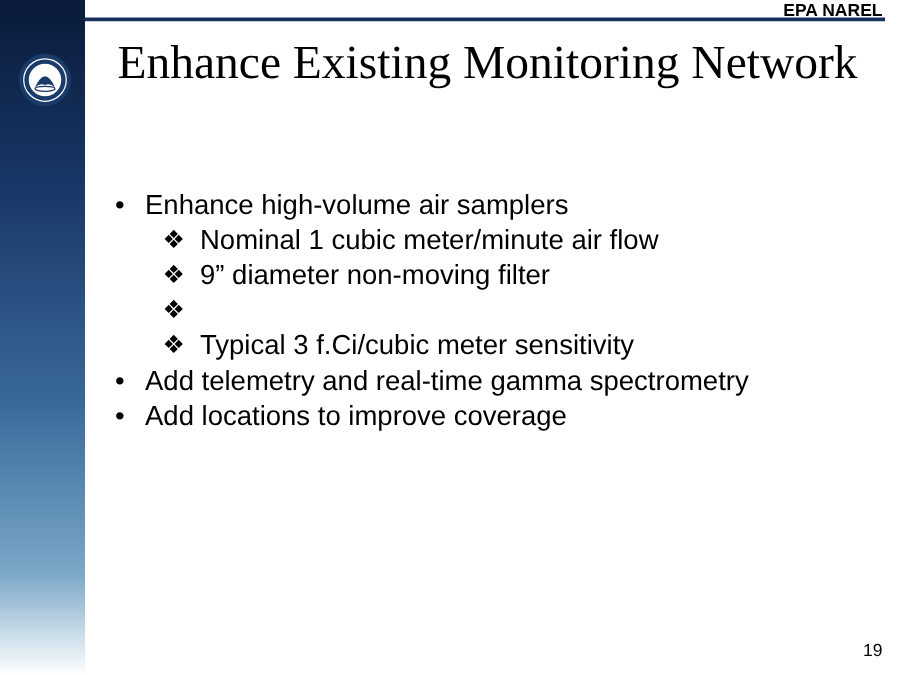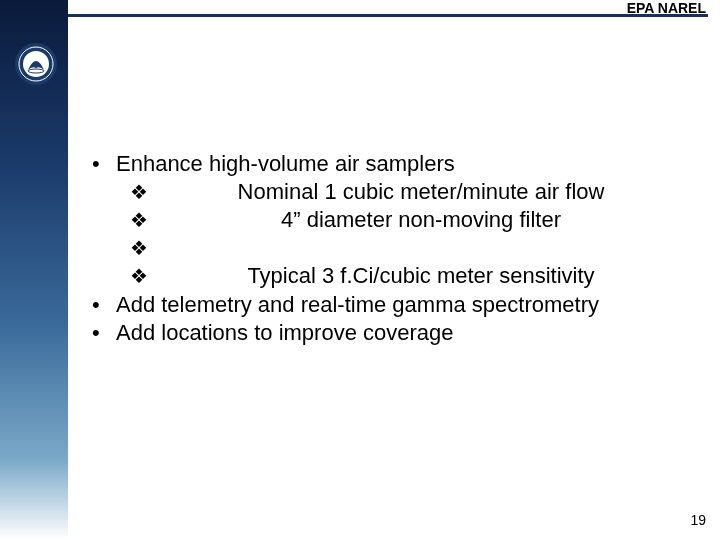--- a/index.html
+++ b/index.html
@@ -9,21 +9,21 @@
   .logo { position: absolute; left: 14px; top: 42px; width: 44px; height: 44px; }
   .header-line { position: absolute; left: 68px; top: 14px; width: 640px; height: 3px; background: #16325c; }
   .header-label { position: absolute; right: 14px; top: 0px; font-weight: bold; font-size: 14px; color: #000; }
   .title { position: absolute; left: 80px; top: 30px; width: 620px; text-align: center; font-family: "Times New Roman", Times, serif; font-size: 38px; line-height: 1.1; color: #000; }
   .content { position: absolute; left: 92px; top: 150px; width: 590px; font-size: 22px; line-height: 1.28; color: #000; }
   .b1 { display: flex; }
   .b1 .dot { width: 24px; flex-shrink: 0; }
   .b1 .txt { flex: 1; }
   .b2 { display: flex; padding-left: 38px; }
   .b2 .diamond { width: 30px; flex-shrink: 0; font-size: 20px; line-height: 1.4; }
-  .b2 .txt { flex: 1; text-align: center; }
+  .b2 .txt { flex: 1; }
   .page-num { position: absolute; right: 14px; bottom: 12px; font-size: 14px; color: #000; }
 </style>
 </head>
 <body>
 
 <div class="slide">
   <div class="sidebar"></div>
 
   <div class="logo">
     <svg viewBox="0 0 44 44">
@@ -31,33 +31,34 @@
       <circle cx="22" cy="22" r="17" fill="none" stroke="#fff" stroke-width="1"></circle>
       <circle cx="22" cy="22" r="13" fill="#fff"></circle>
       <path d="M14 28 Q22 10 30 28 Q26 24 22 26 Q18 24 14 28 Z" fill="#1a3a6a"></path>
       <ellipse cx="22" cy="29" rx="8" ry="2" fill="none" stroke="#1a3a6a" stroke-width="1"></ellipse>
     </svg>
   </div>
 
   <div class="header-line"></div>
   <div class="header-label">EPA NAREL</div>
 
+  <div class="title">Enhance Existing Monitoring Network</div>
 
   <div class="content">
     <div class="b1">
       <div class="dot">•</div>
       <div class="txt">Enhance high-volume air samplers</div>
     </div>
     <div class="b2">
       <div class="diamond">❖</div>
       <div class="txt">Nominal 1 cubic meter/minute air flow</div>
     </div>
     <div class="b2">
       <div class="diamond">❖</div>
-      <div class="txt">4” diameter non-moving filter</div>
+      <div class="txt">9” diameter non-moving filter</div>
     </div>
     <div class="b2">
       <div class="diamond">❖</div>
     </div>
     <div class="b2">
       <div class="diamond">❖</div>
       <div class="txt">Typical 3 f.Ci/cubic meter sensitivity</div>
     </div>
     <div class="b1">
       <div class="dot">•</div>

